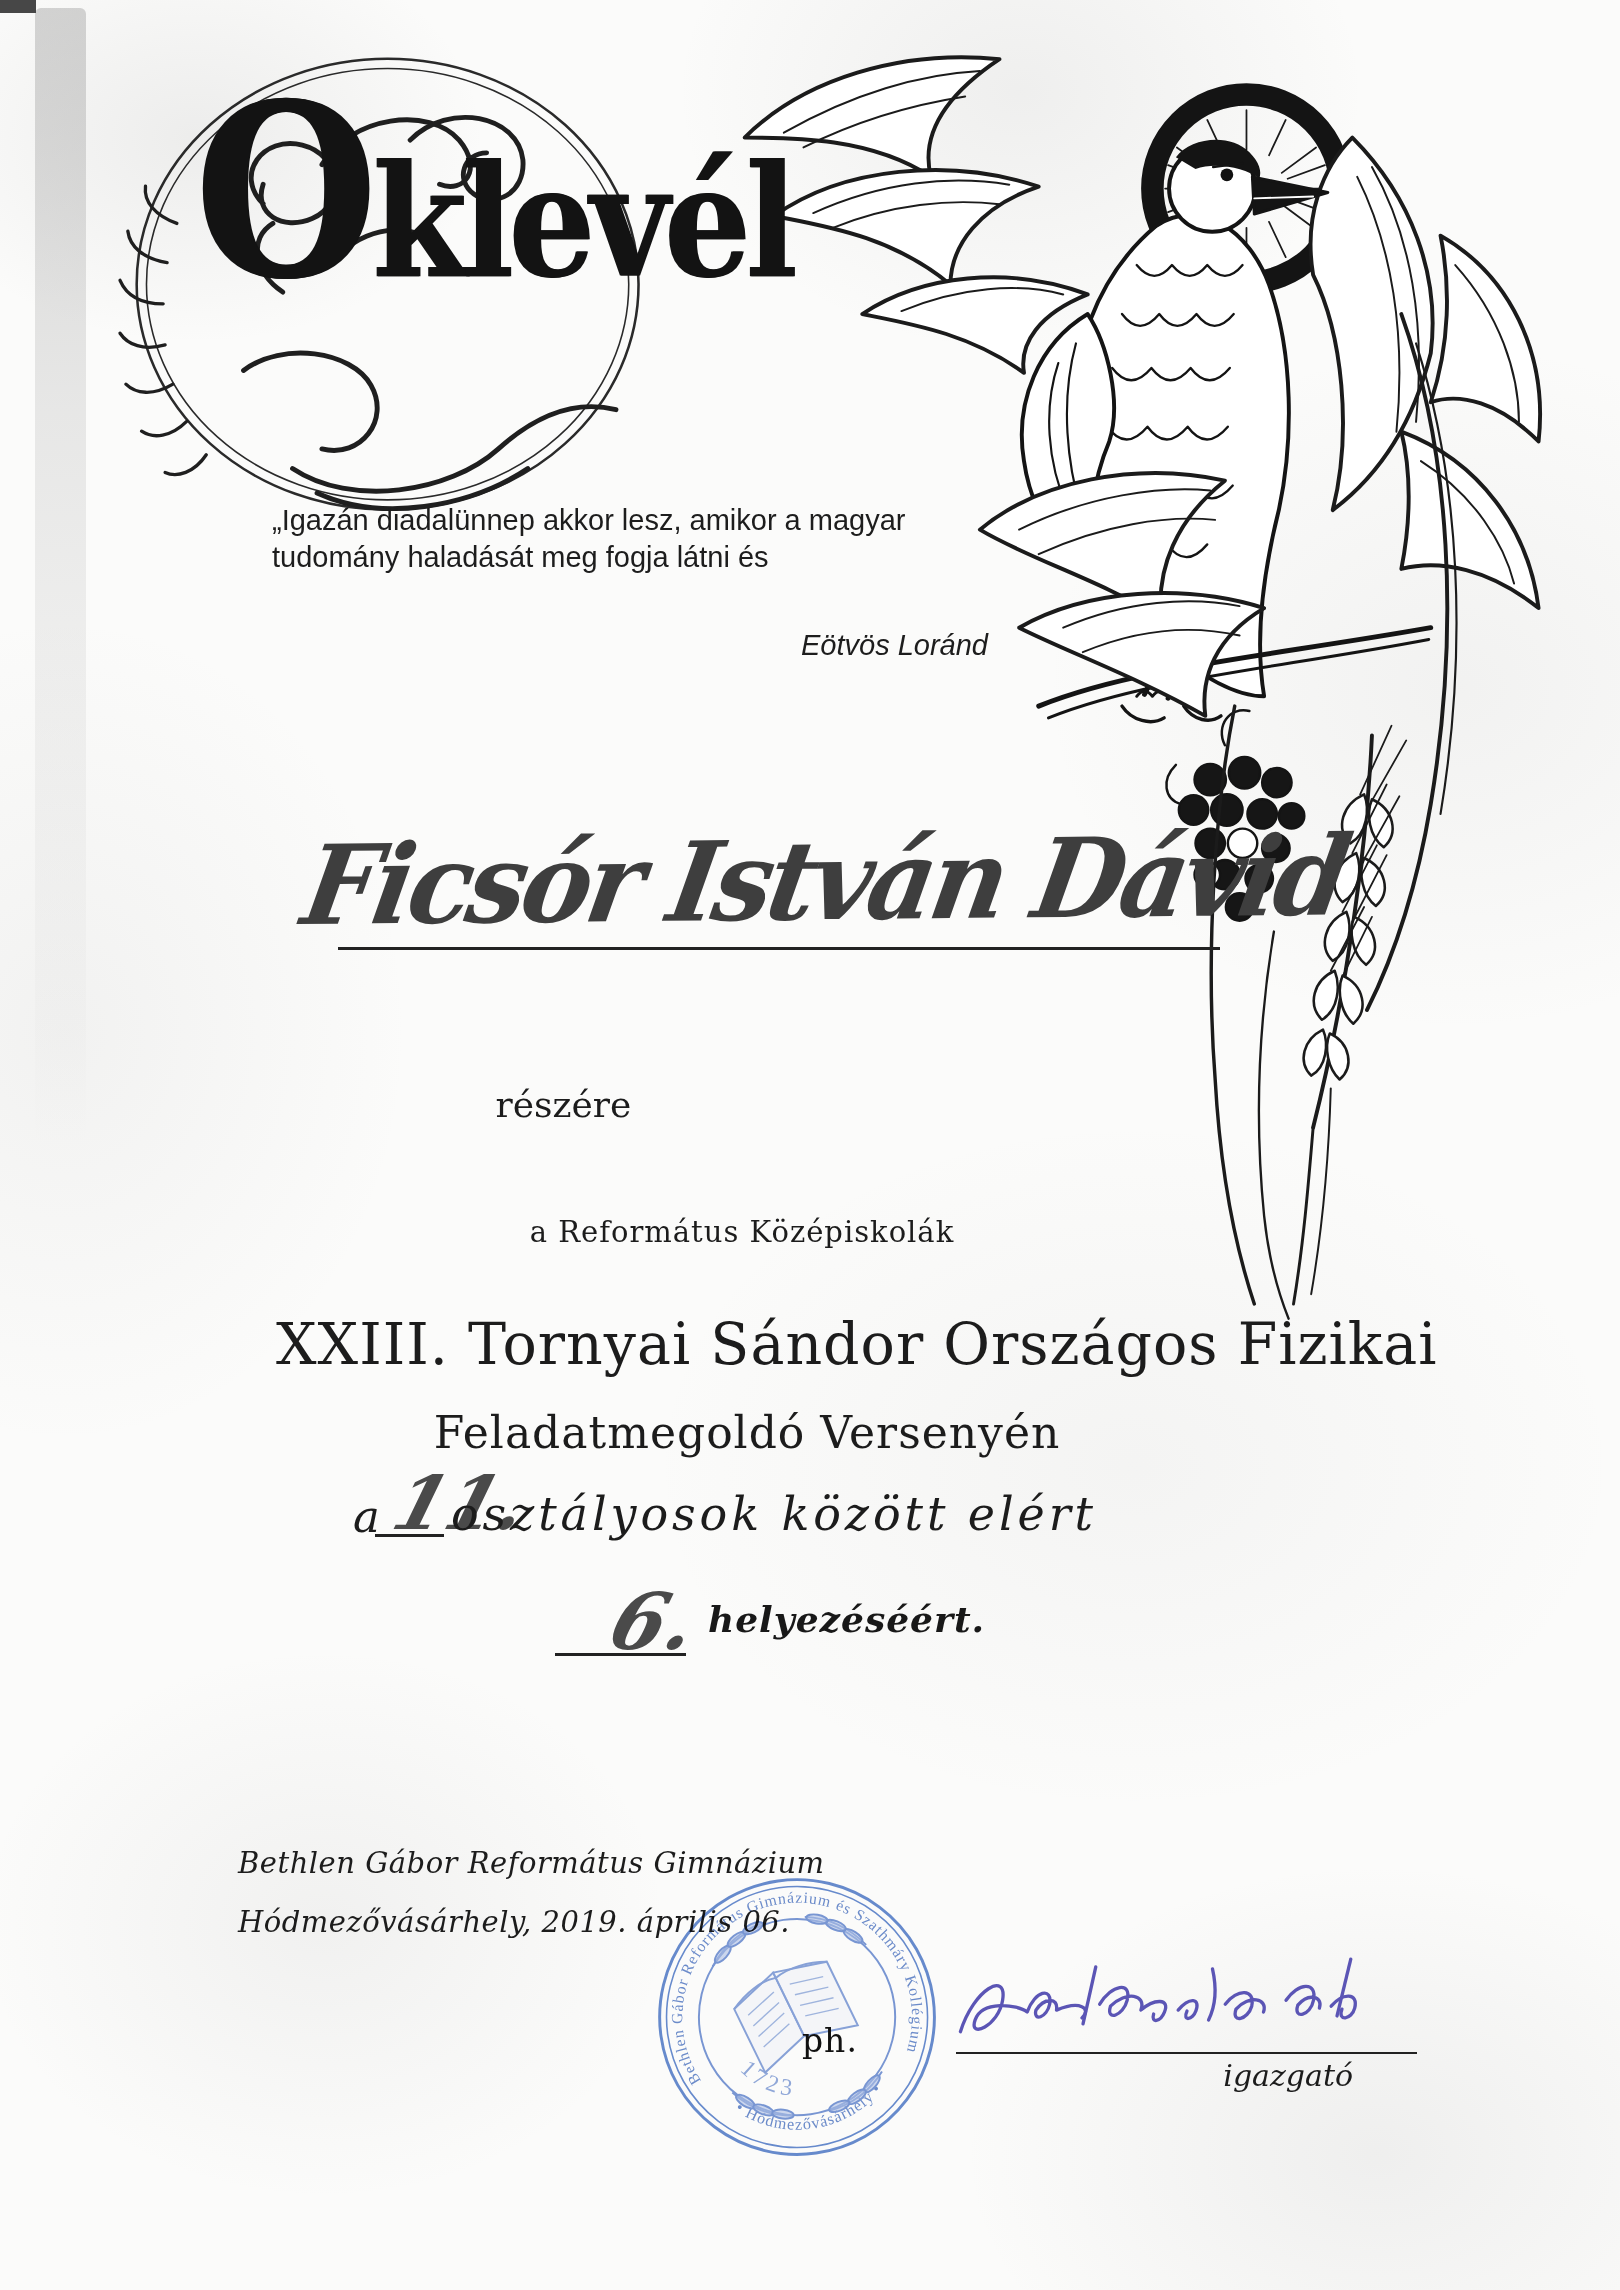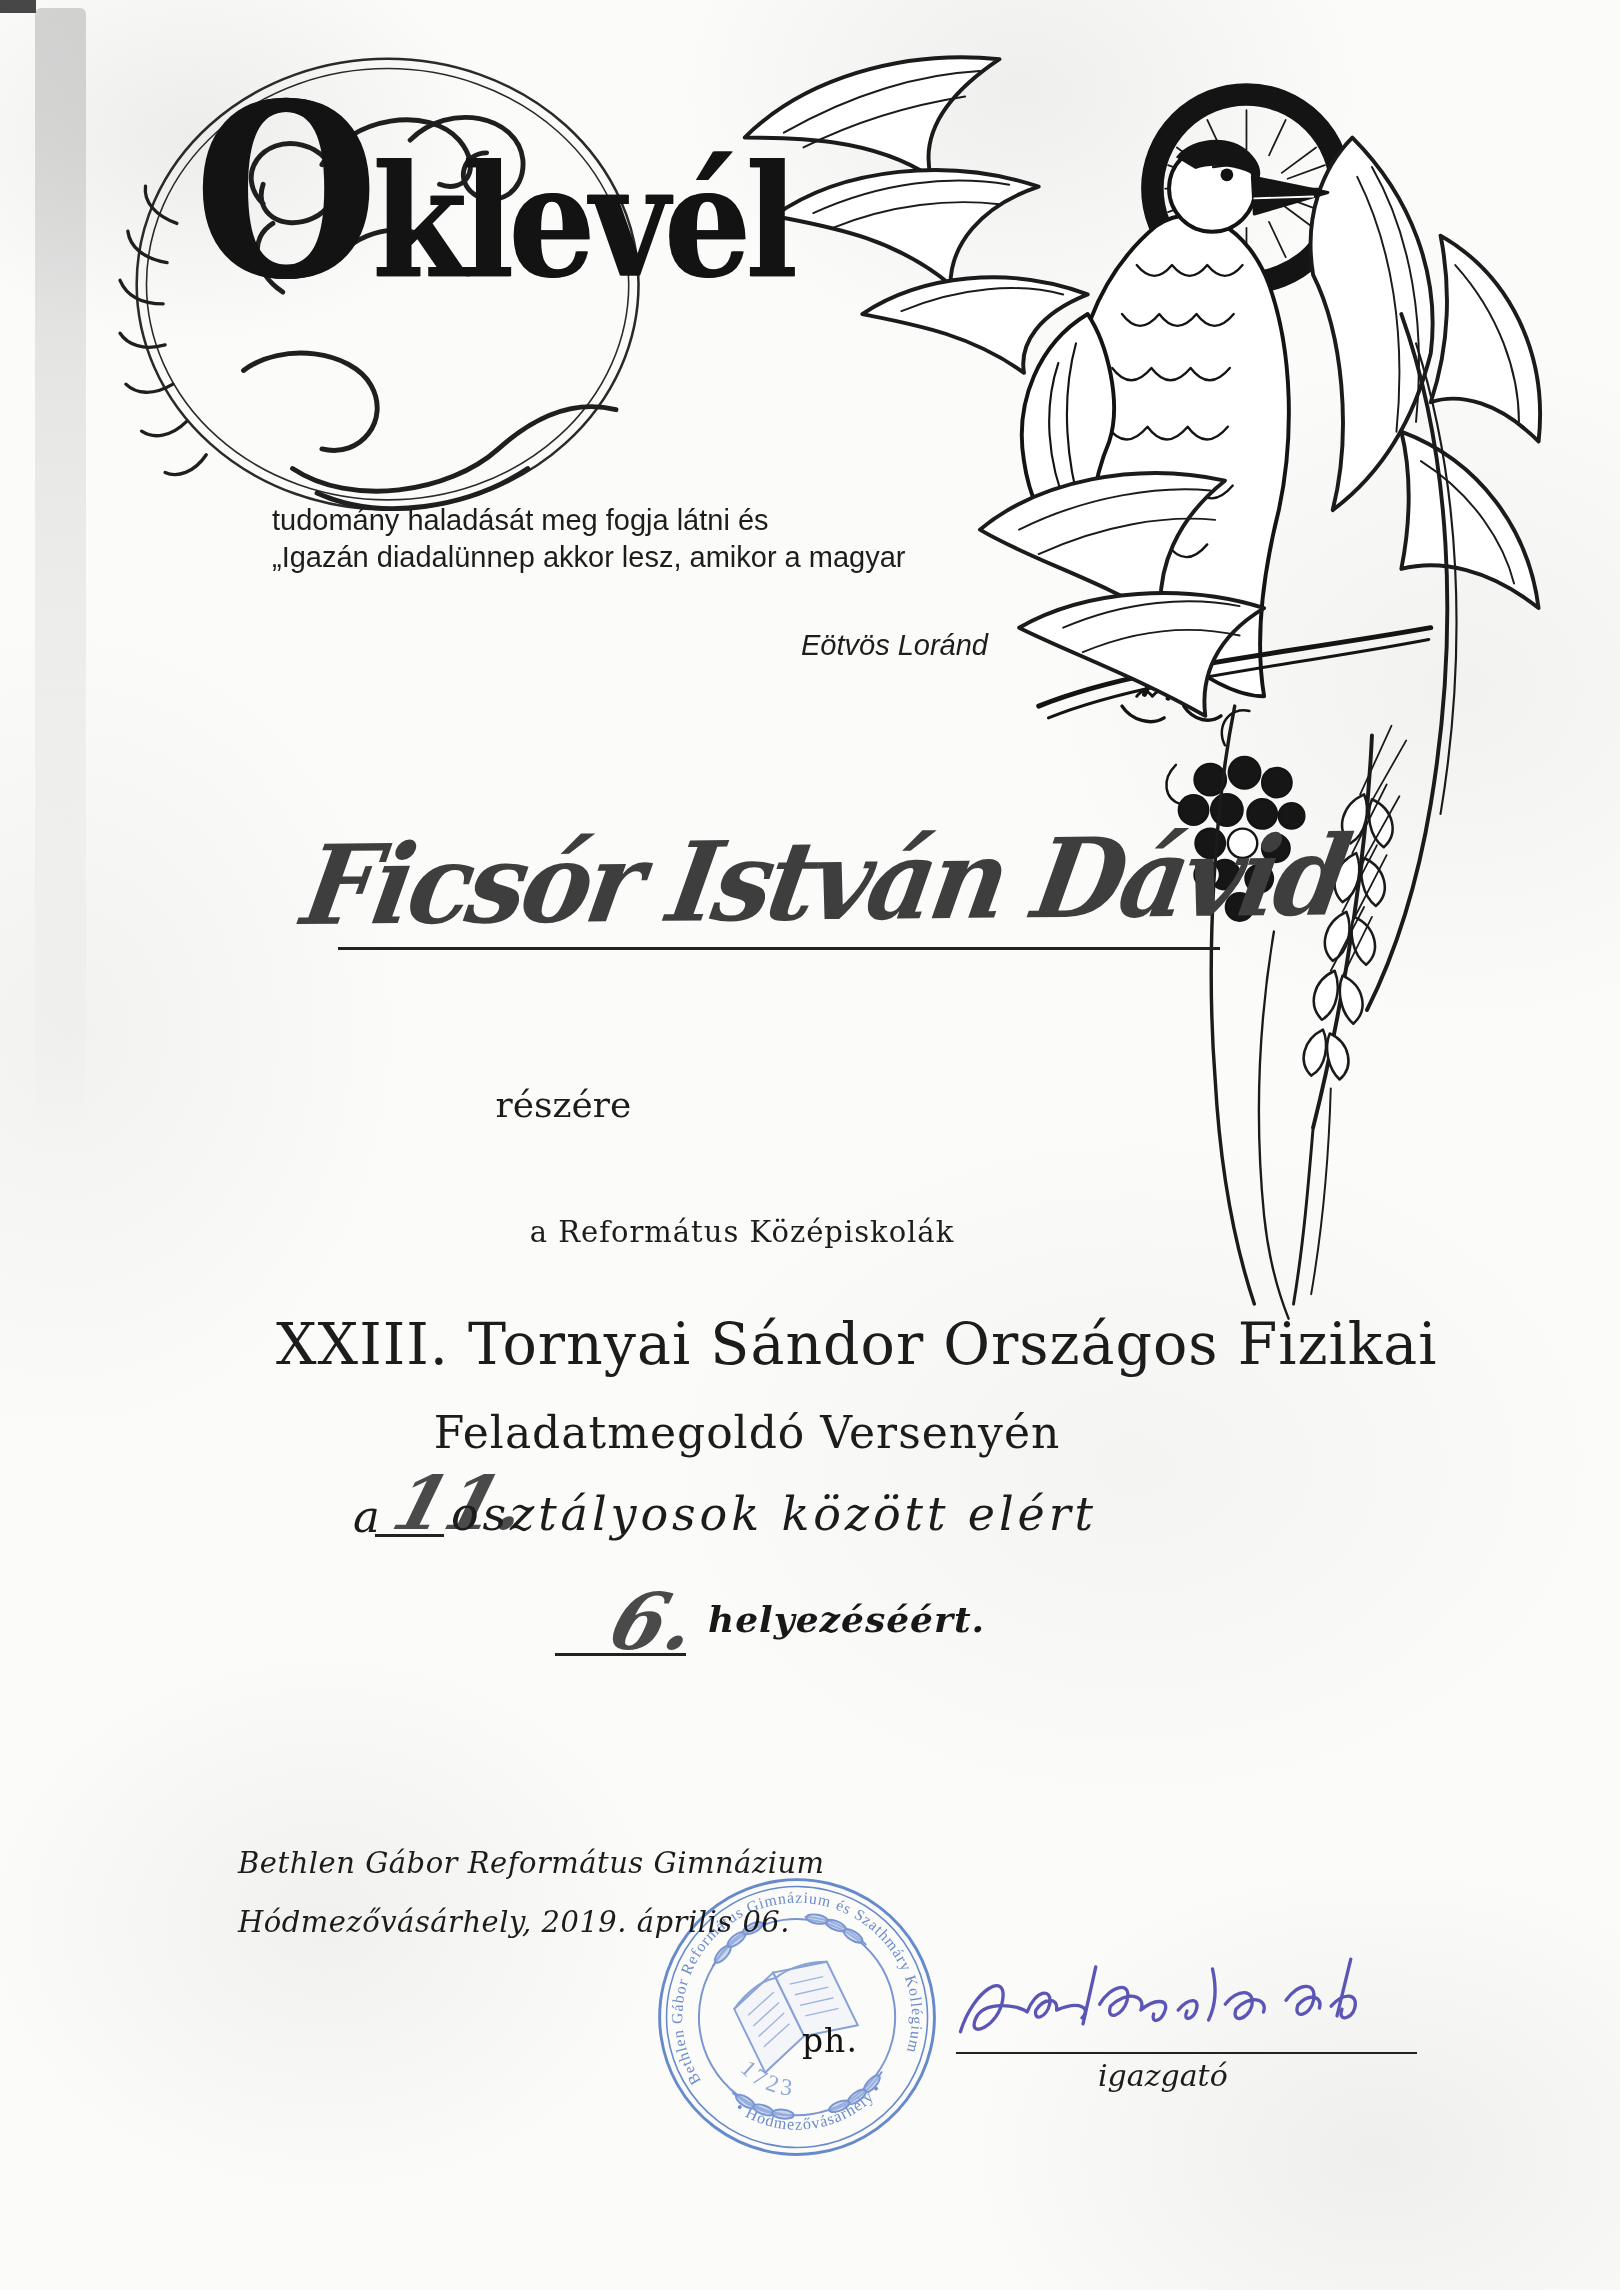--- a/index.html
+++ b/index.html
@@ -53,21 +53,21 @@
   .hand{z-index:2;color:#4a4a4a;font-style:italic;font-weight:bold;white-space:nowrap;
     transform:skewX(-16deg);transform-origin:left bottom;}
   .grade-value{left:384px;top:1460px;font-size:74px;}
   .grade-suffix{left:451px;top:1487px;font-size:46px;letter-spacing:3.9px;z-index:2;color:#1c1c1c;white-space:nowrap;}
   .place-value{left:600px;top:1576px;font-size:78px;}
   .place-suffix{left:708px;top:1598px;font-size:36px;font-weight:bold;letter-spacing:1px;z-index:2;color:#181818;white-space:nowrap;}
 
   .school-line{left:238px;top:1846px;font-size:29px;font-style:italic;z-index:2;color:#1c1c1c;letter-spacing:0.5px;white-space:nowrap;}
   .date-line{left:238px;top:1905px;font-size:29px;font-style:italic;z-index:2;color:#1c1c1c;letter-spacing:0.5px;white-space:nowrap;}
   .ph-label{left:802px;top:2021px;font-size:33px;z-index:4;color:#111;letter-spacing:1px;}
-  .role-label{left:1098px;top:2058px;width:255px;text-align:left;font-size:30px;font-style:italic;z-index:2;color:#1c1c1c;}
+  .role-label{left:1098px;top:2058px;width:255px;text-align:right;font-size:30px;font-style:italic;z-index:2;color:#1c1c1c;}
 
   svg{display:block;}
   .art{z-index:1;}
   .stamp{z-index:3;mix-blend-mode:multiply;opacity:.92;}
   .signature{z-index:4;}
 </style>
 </head>
 <body>
 
 <div class="paper-texture"></div>
@@ -222,22 +222,22 @@
     <path d="M700 1130 C695 1190 690 1250 680 1310" stroke-width="3"></path>
     <path d="M718 1090 C716 1160 710 1230 698 1300" stroke-width="2"></path>
   </g>
 </svg>
 
 <div class="abs title-wrap">
   <span class="title-initial">O</span><span class="title-rest">klevél</span>
 </div>
 
 <div class="abs quote">
+  <div>„Igazán diadalünnep akkor lesz, amikor a magyar</div>
   <div>tudomány haladását meg fogja látni és</div>
-  <div>„Igazán diadalünnep akkor lesz, amikor a magyar</div>
 </div>
 <div class="abs quote-author">Eötvös Loránd</div>
 
 <div class="abs recipient-name">Ficsór István Dávid</div>
 <div class="abs rule" style="left:338px;top:947px;width:882px;height:3.4px;"></div>
 
 <div class="abs serif-line for-label">részére</div>
 <div class="abs serif-line org-line">a Református Középiskolák</div>
 <div class="abs serif-line event-line">XXIII. Tornyai Sándor Országos Fizikai</div>
 <div class="abs serif-line event-line2">Feladatmegoldó Versenyén</div>

